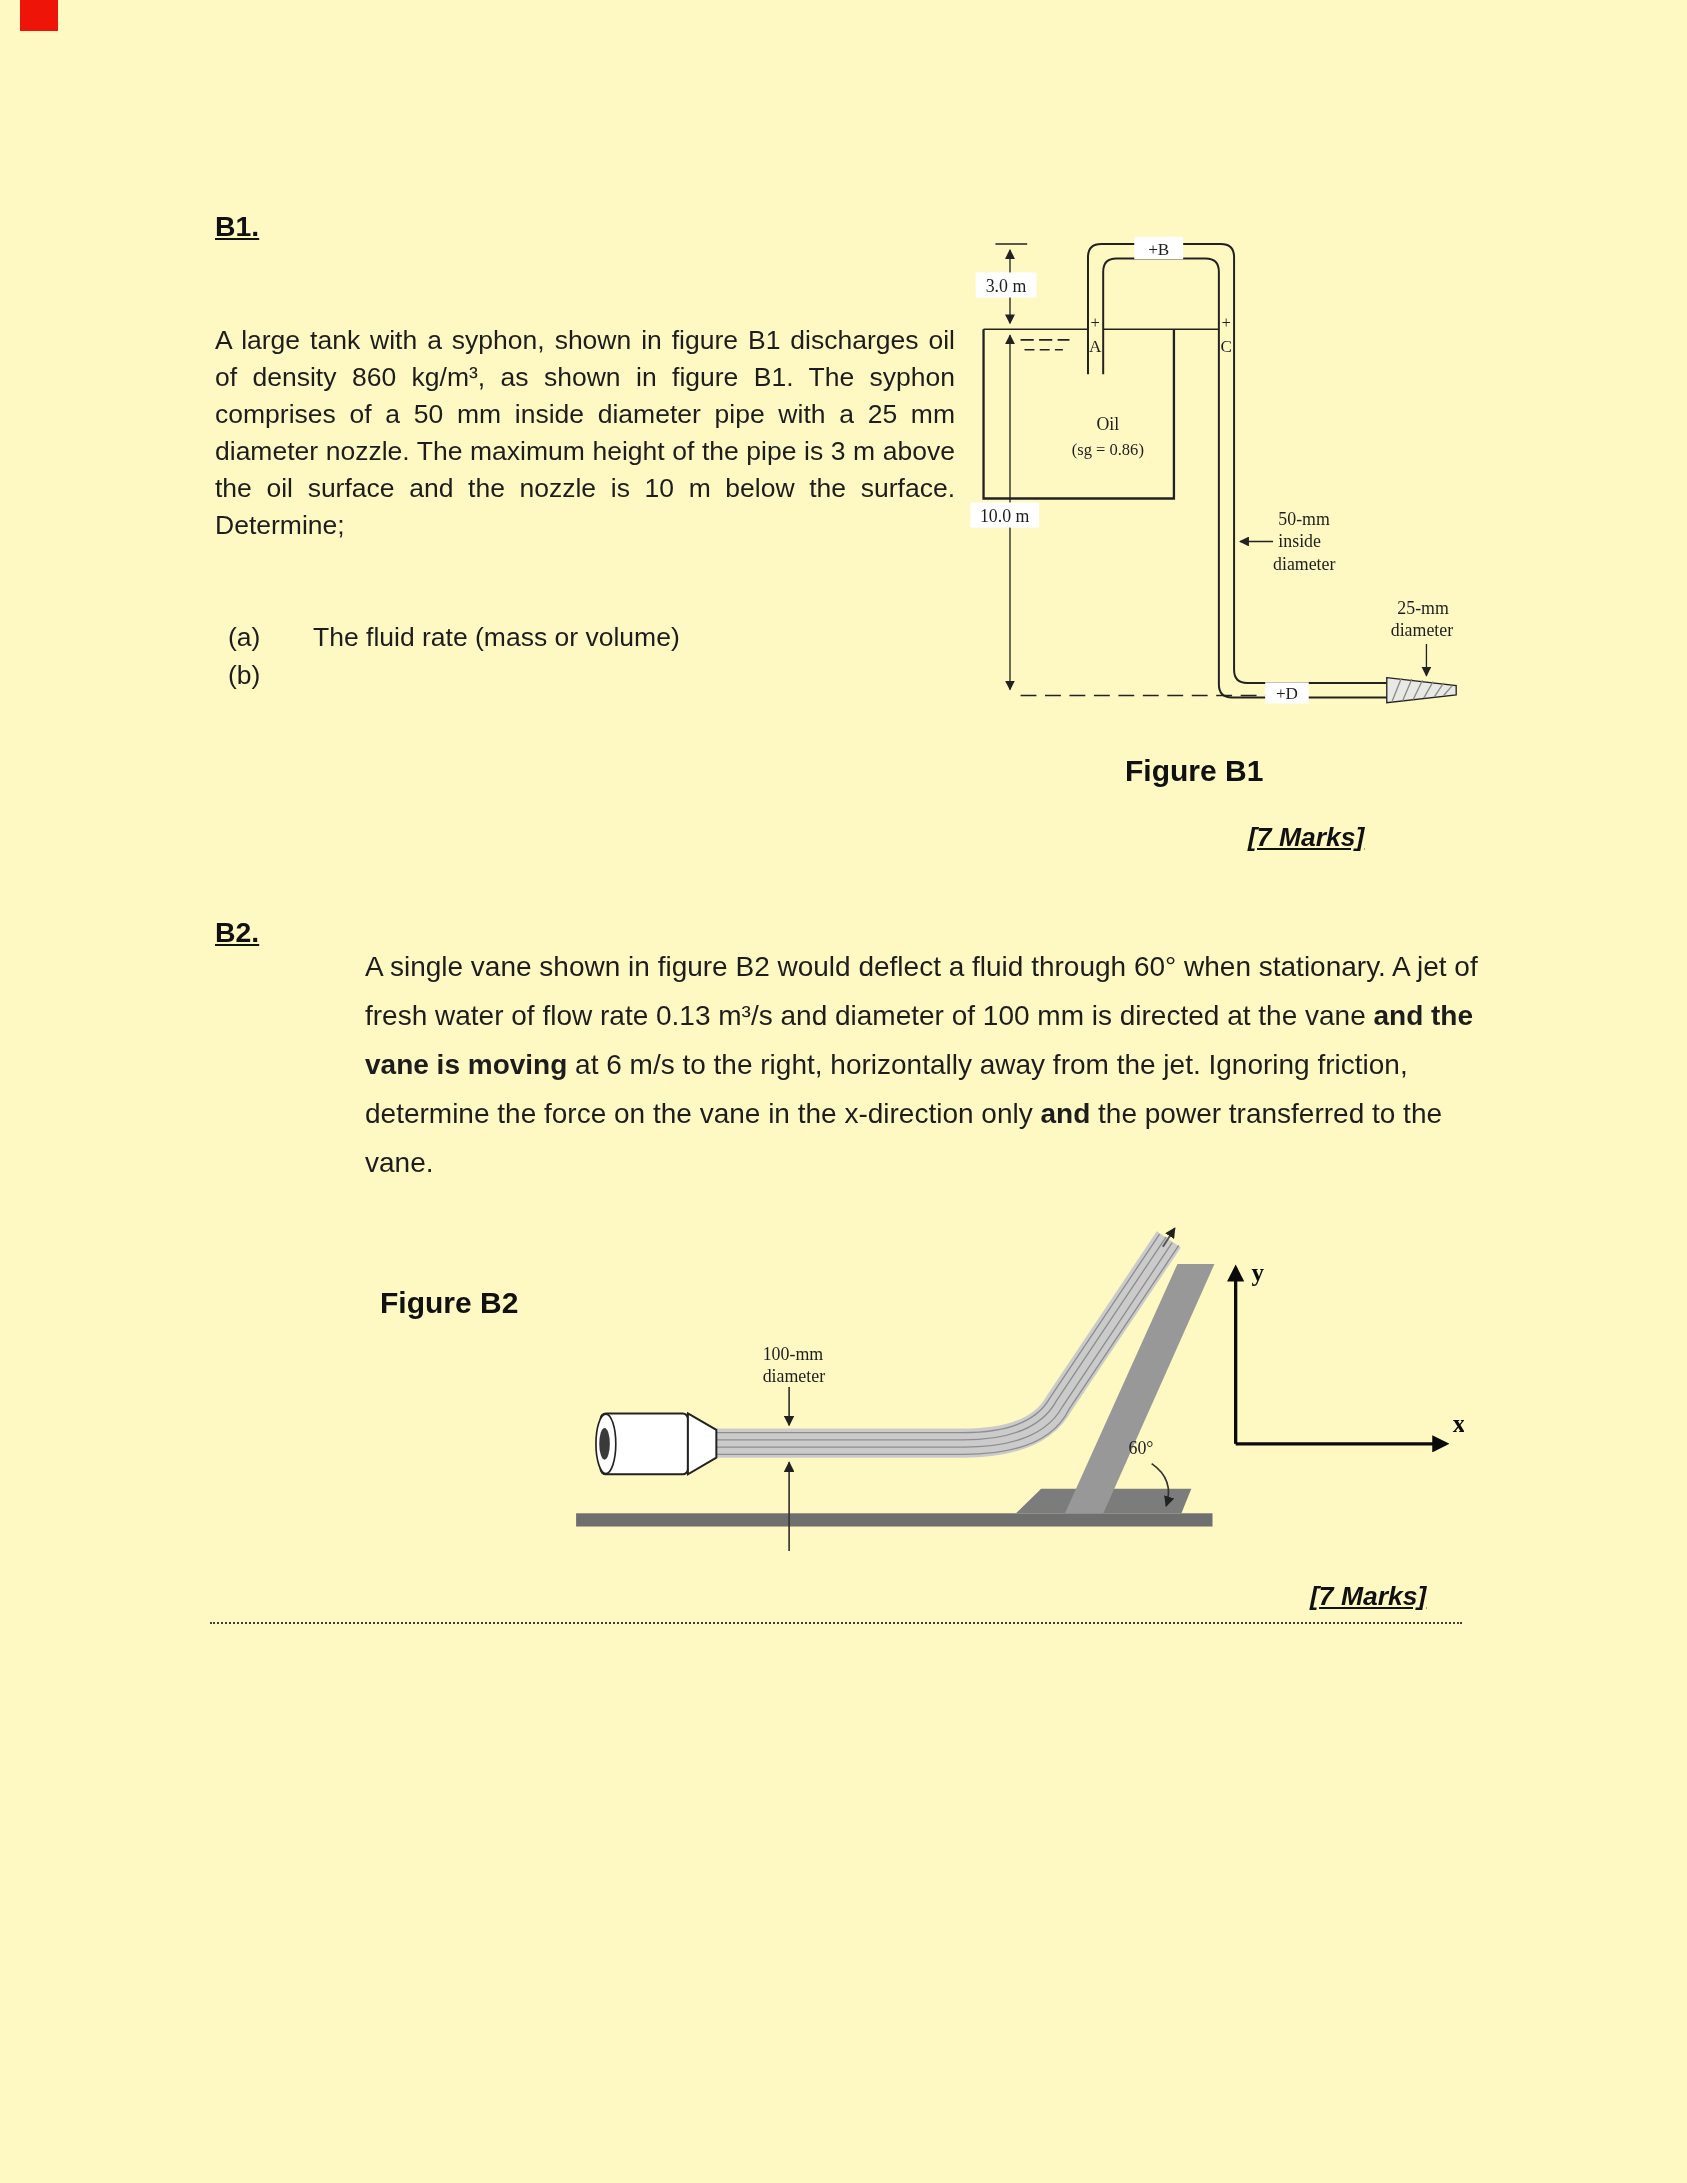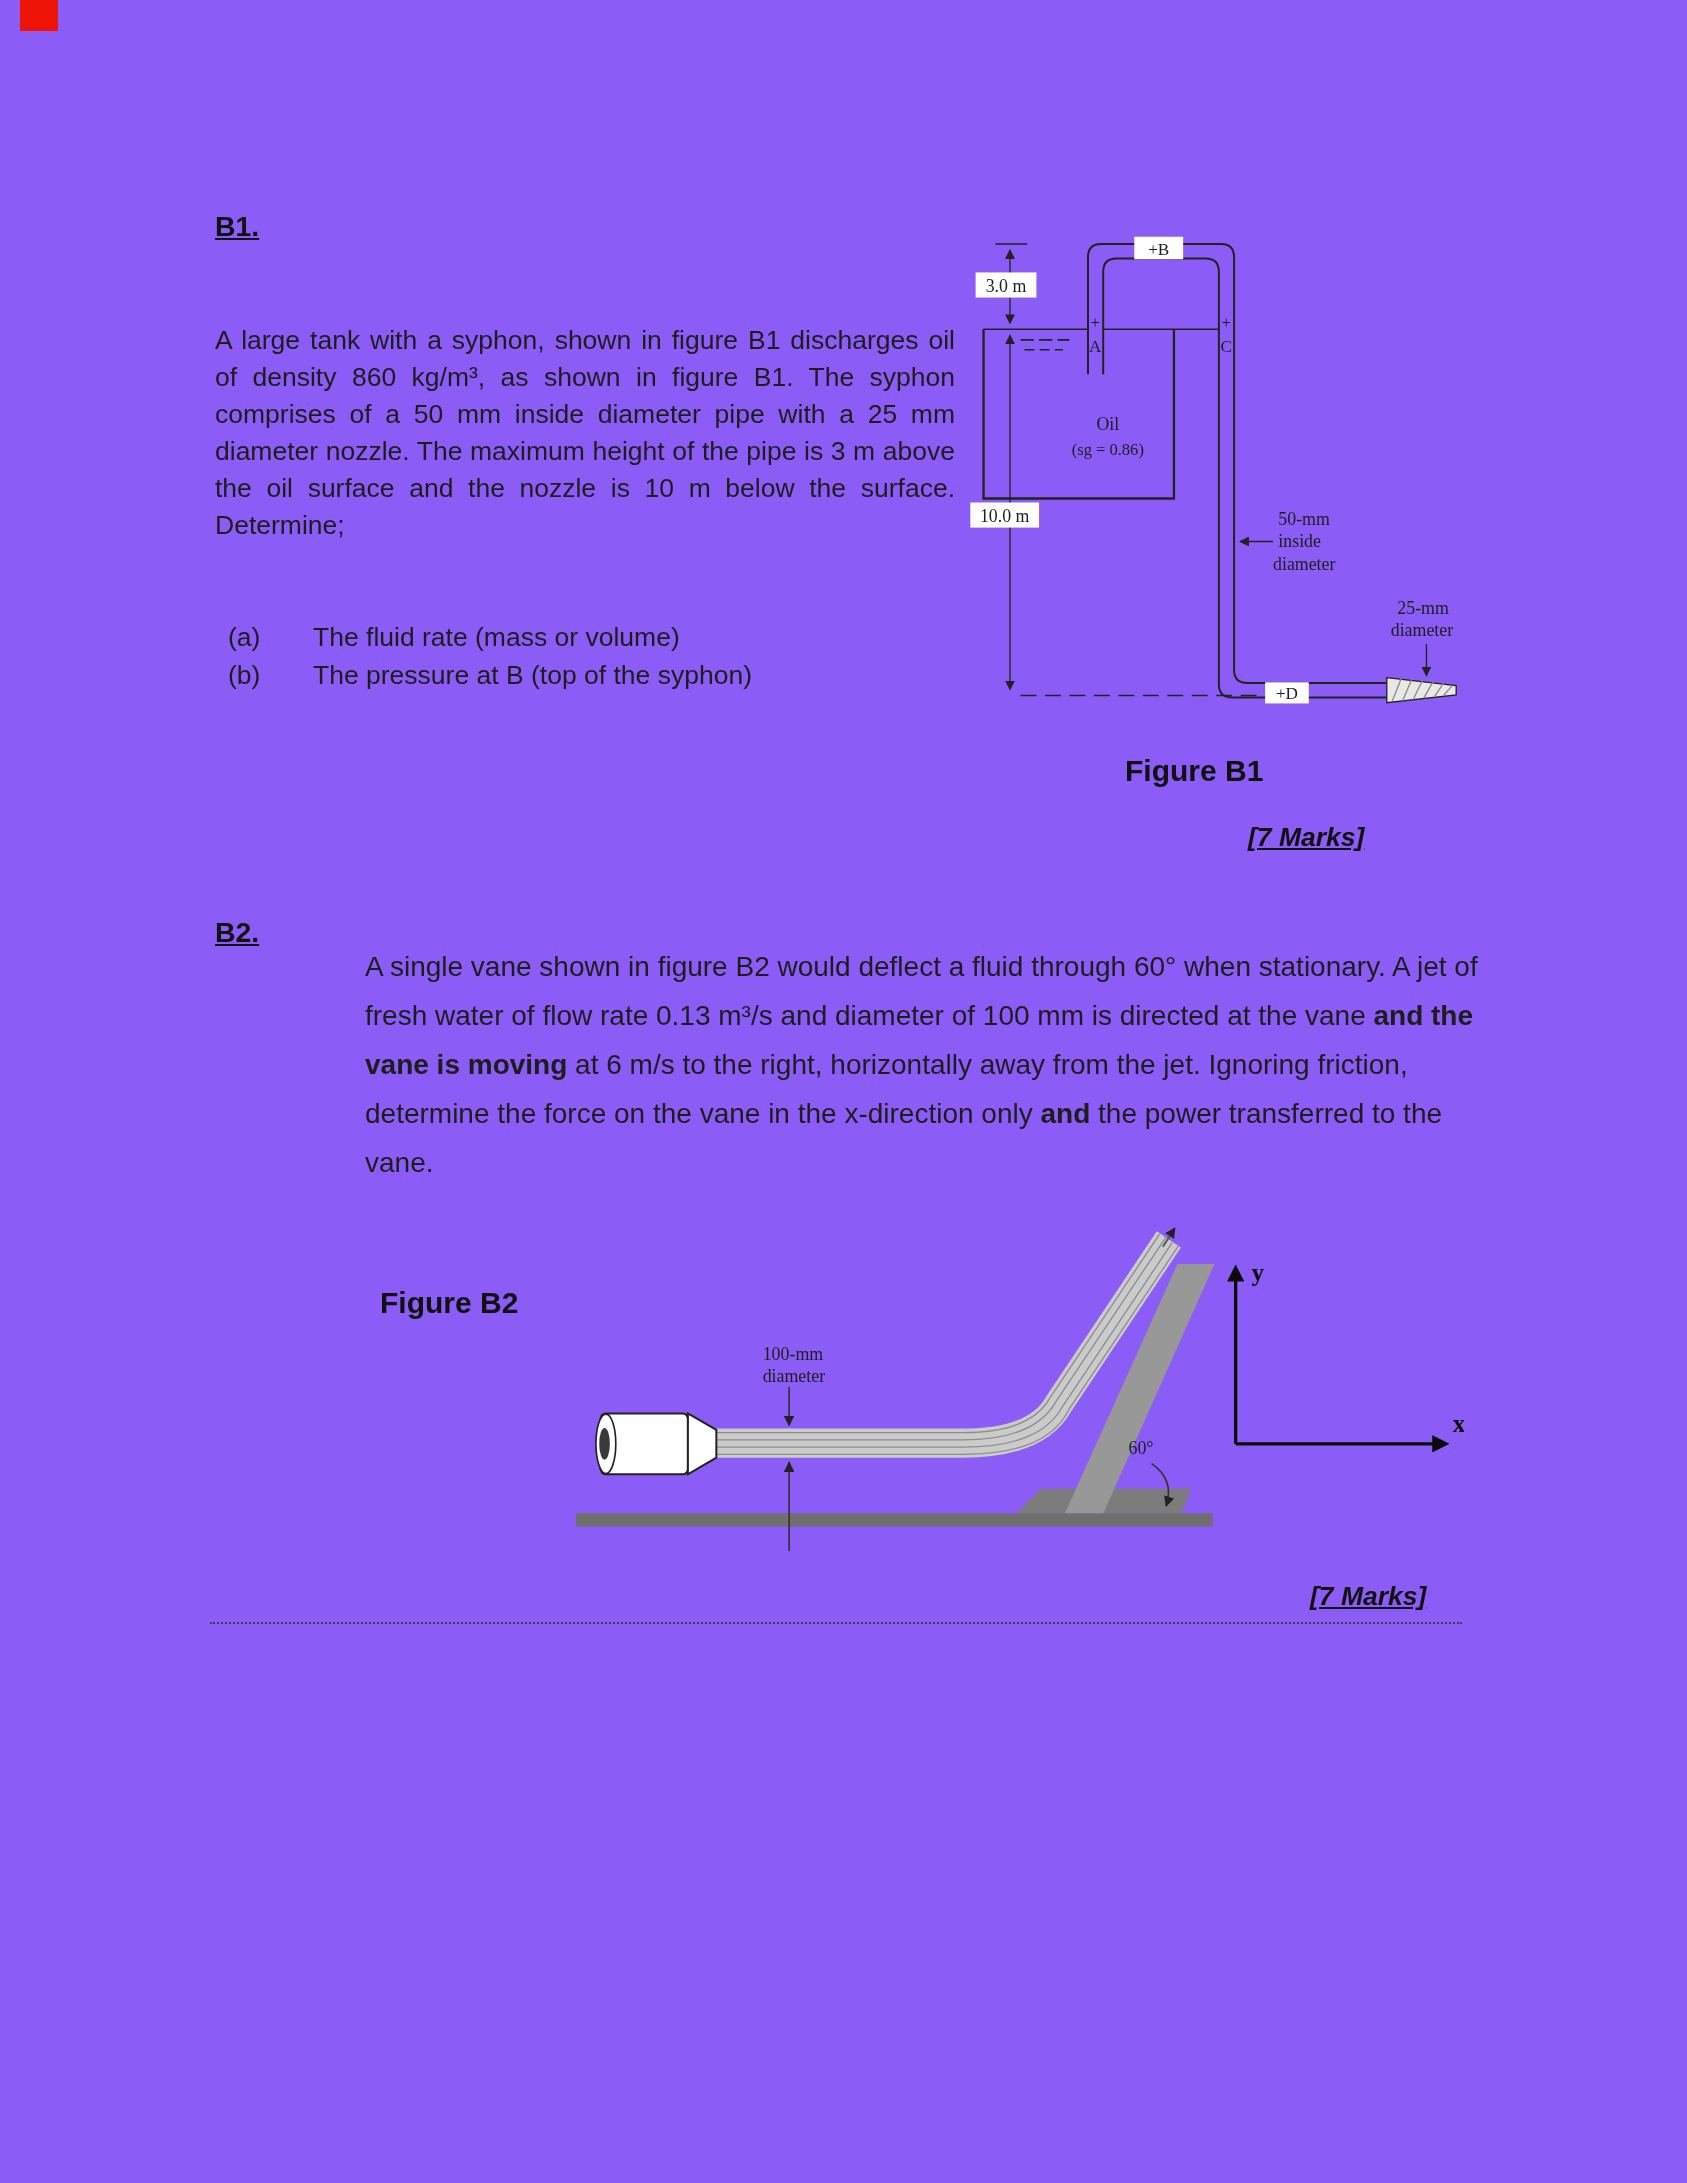--- a/index.html
+++ b/index.html
@@ -1,18 +1,18 @@
 <!DOCTYPE html>
 <html style="font-size:10.6px"><head>
 <meta charset="utf-8">
 <style>
   * { margin:0; padding:0; box-sizing:border-box; }
   html,body { background:#ffffff; }
   .page {
-    position:relative; width:1687px; height:2183px; background:#8b5cf6;
+    position:relative; width:1687px; height:2183px; background:#fef9c3;
     font-family:"Liberation Sans", sans-serif; color:#1c1c1c; overflow:hidden;
   }
   .red-marker { position:absolute; left:20px; top:0; width:38px; height:31px; background:#ee1408; }
 
   .q-heading { position:absolute; font-size:28.4px; font-weight:bold; text-decoration:underline; color:#111; }
   #b1-heading { left:215px; top:210px; }
   #b2-heading { left:215px; top:916px;text-decoration:underline; }
 
   .b1-paragraph { position:absolute; left:215px; top:322px; width:740px;
     font-size:26.5px; line-height:37px; text-align:justify; color:#1d1d1d; }
@@ -55,21 +55,20 @@
 
   <p class="b1-paragraph">A large tank with a syphon, shown in figure B1 discharges oil of density 860 kg/m³, as shown in figure B1.  The syphon comprises of a 50 mm inside diameter pipe with a 25 mm diameter nozzle.  The maximum height of the pipe is 3 m above the oil surface and the nozzle is 10 m below the surface.  Determine;</p>
 
   <div class="b1-items">
     <div class="item-row">
       <span class="item-label">(a)</span>
       <span>The fluid rate (mass or volume)</span>
     </div>
     <div class="item-row">
       <span class="item-label">(b)</span>
-      <span>The pressure at B (top of the syphon)</span>
     </div>
   </div>
 
   <svg id="fig-b1" class="fig-svg" viewBox="0 0 770 780">
     <defs>
       <marker id="ar1" viewBox="0 0 10 10" refX="9" refY="5" markerUnits="userSpaceOnUse" markerWidth="15" markerHeight="15" orient="auto-start-reverse">
         <path d="M0,0 L10,5 L0,10 z" fill="#222"></path>
       </marker>
     </defs>
 

